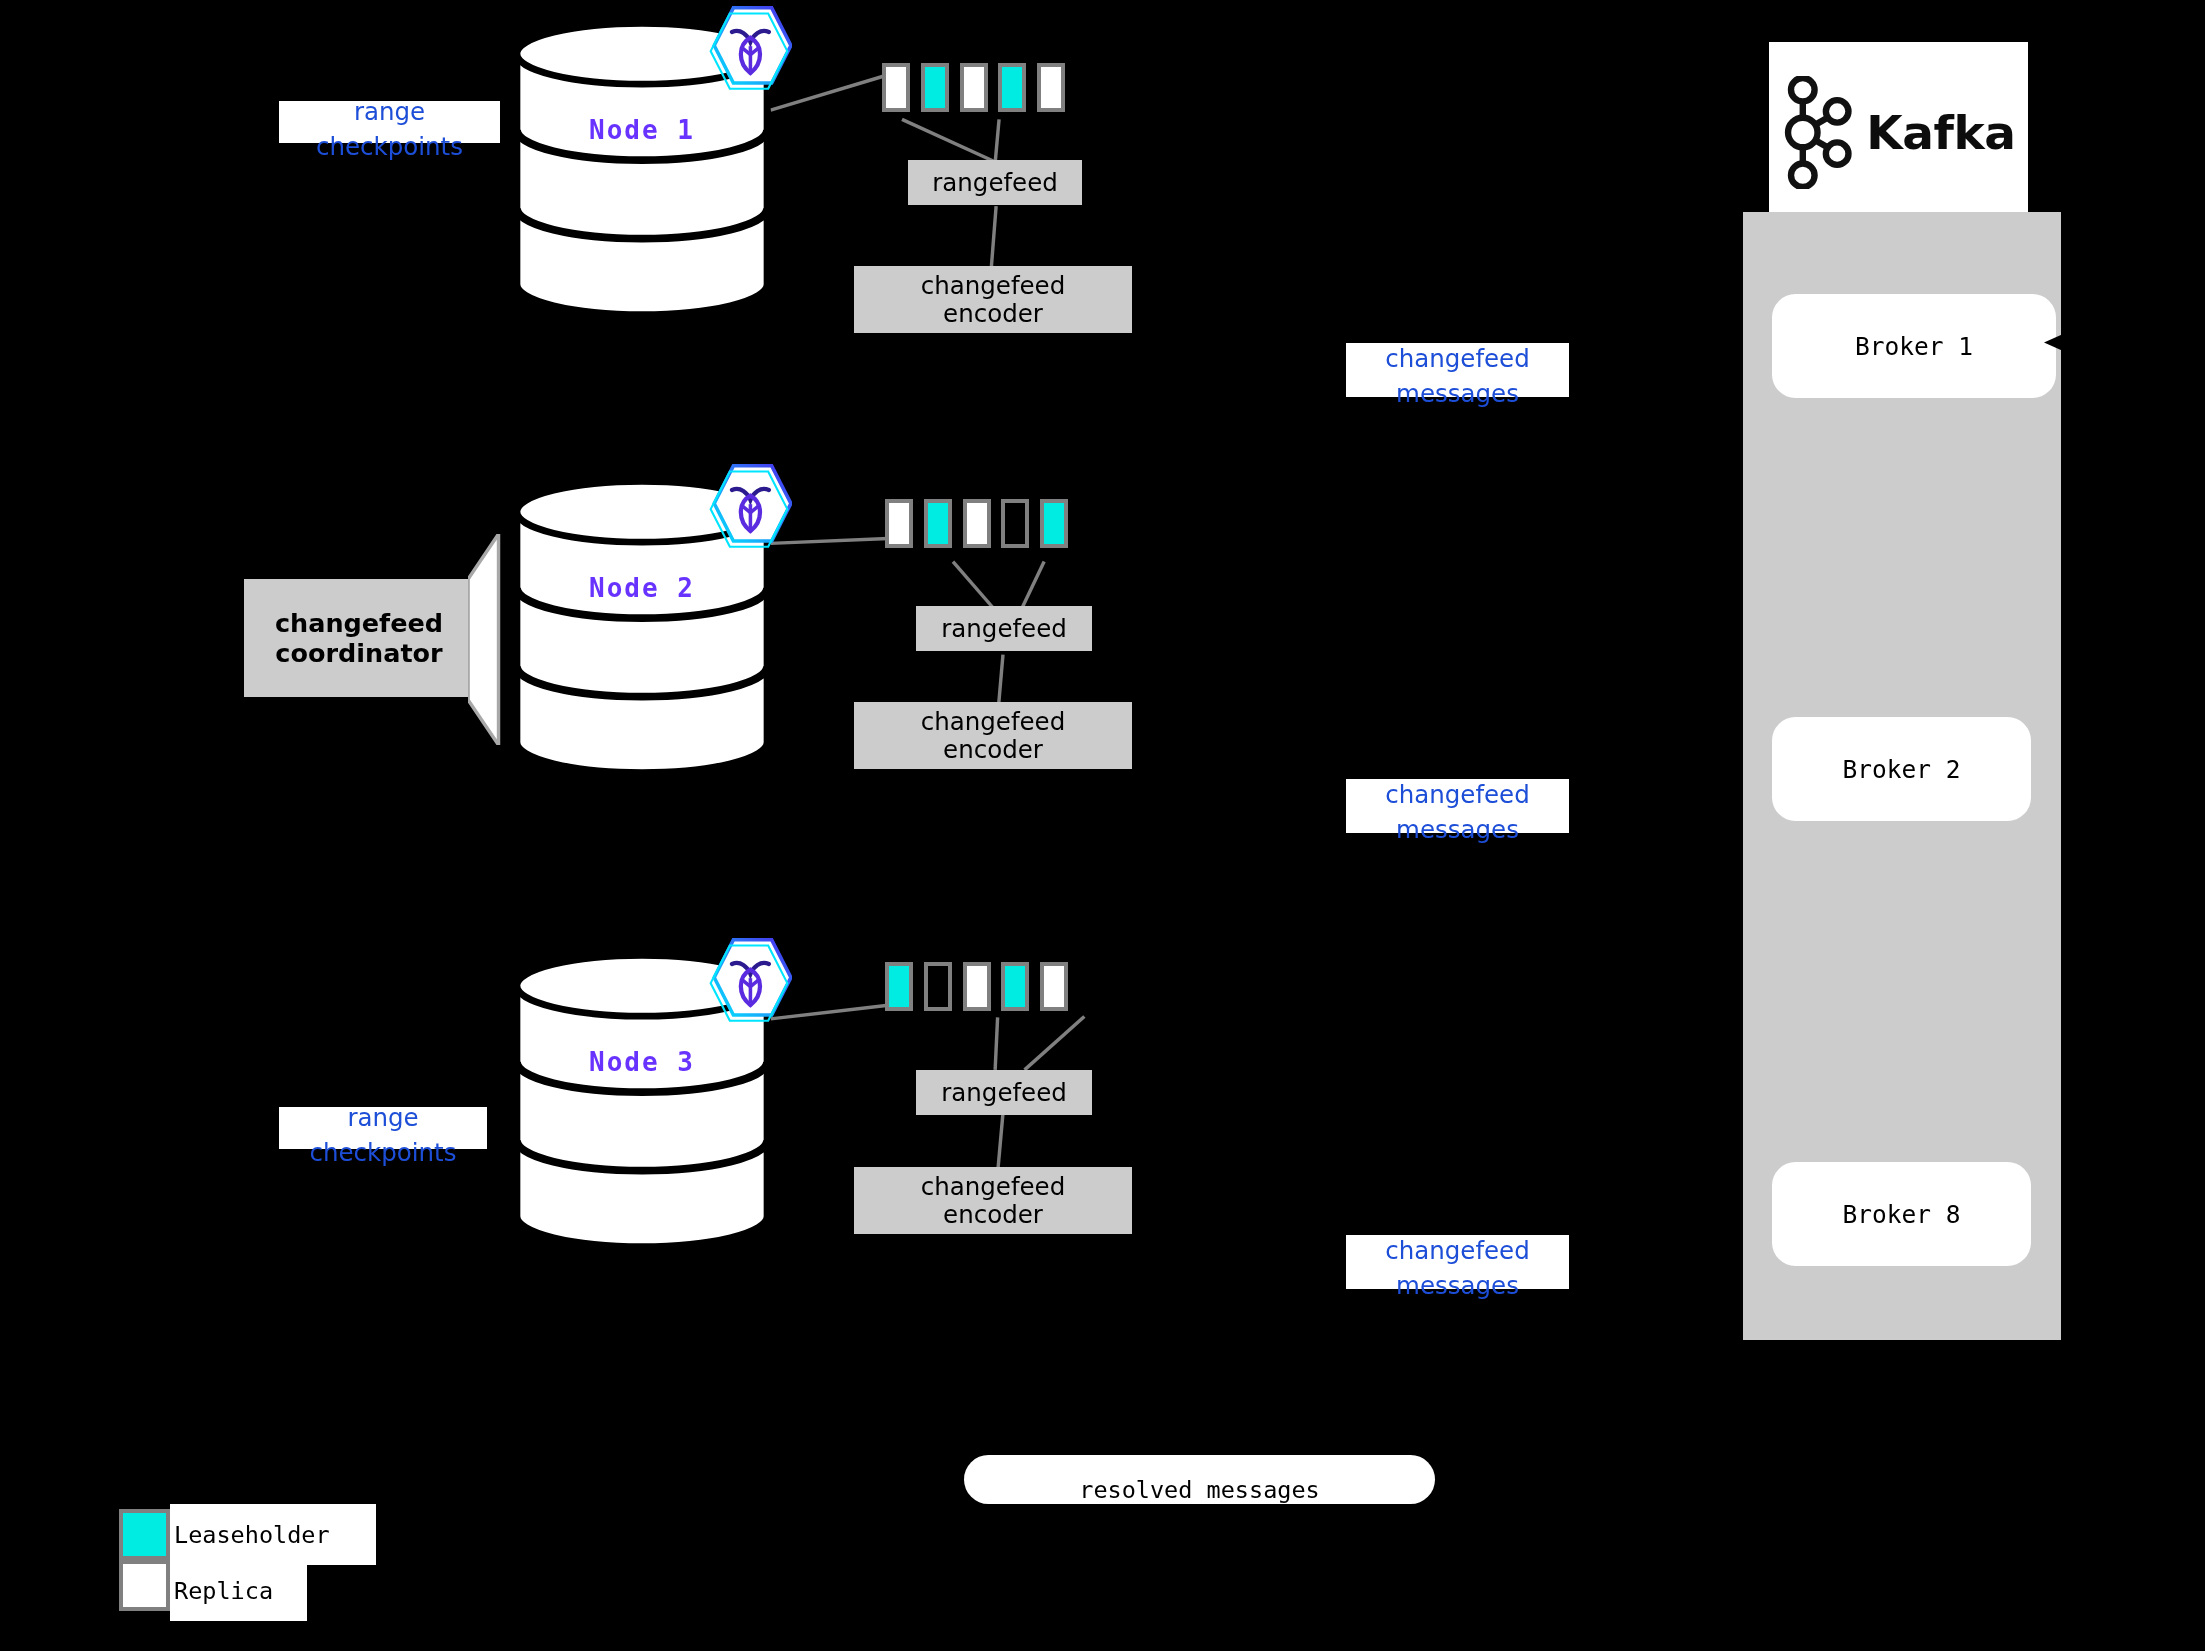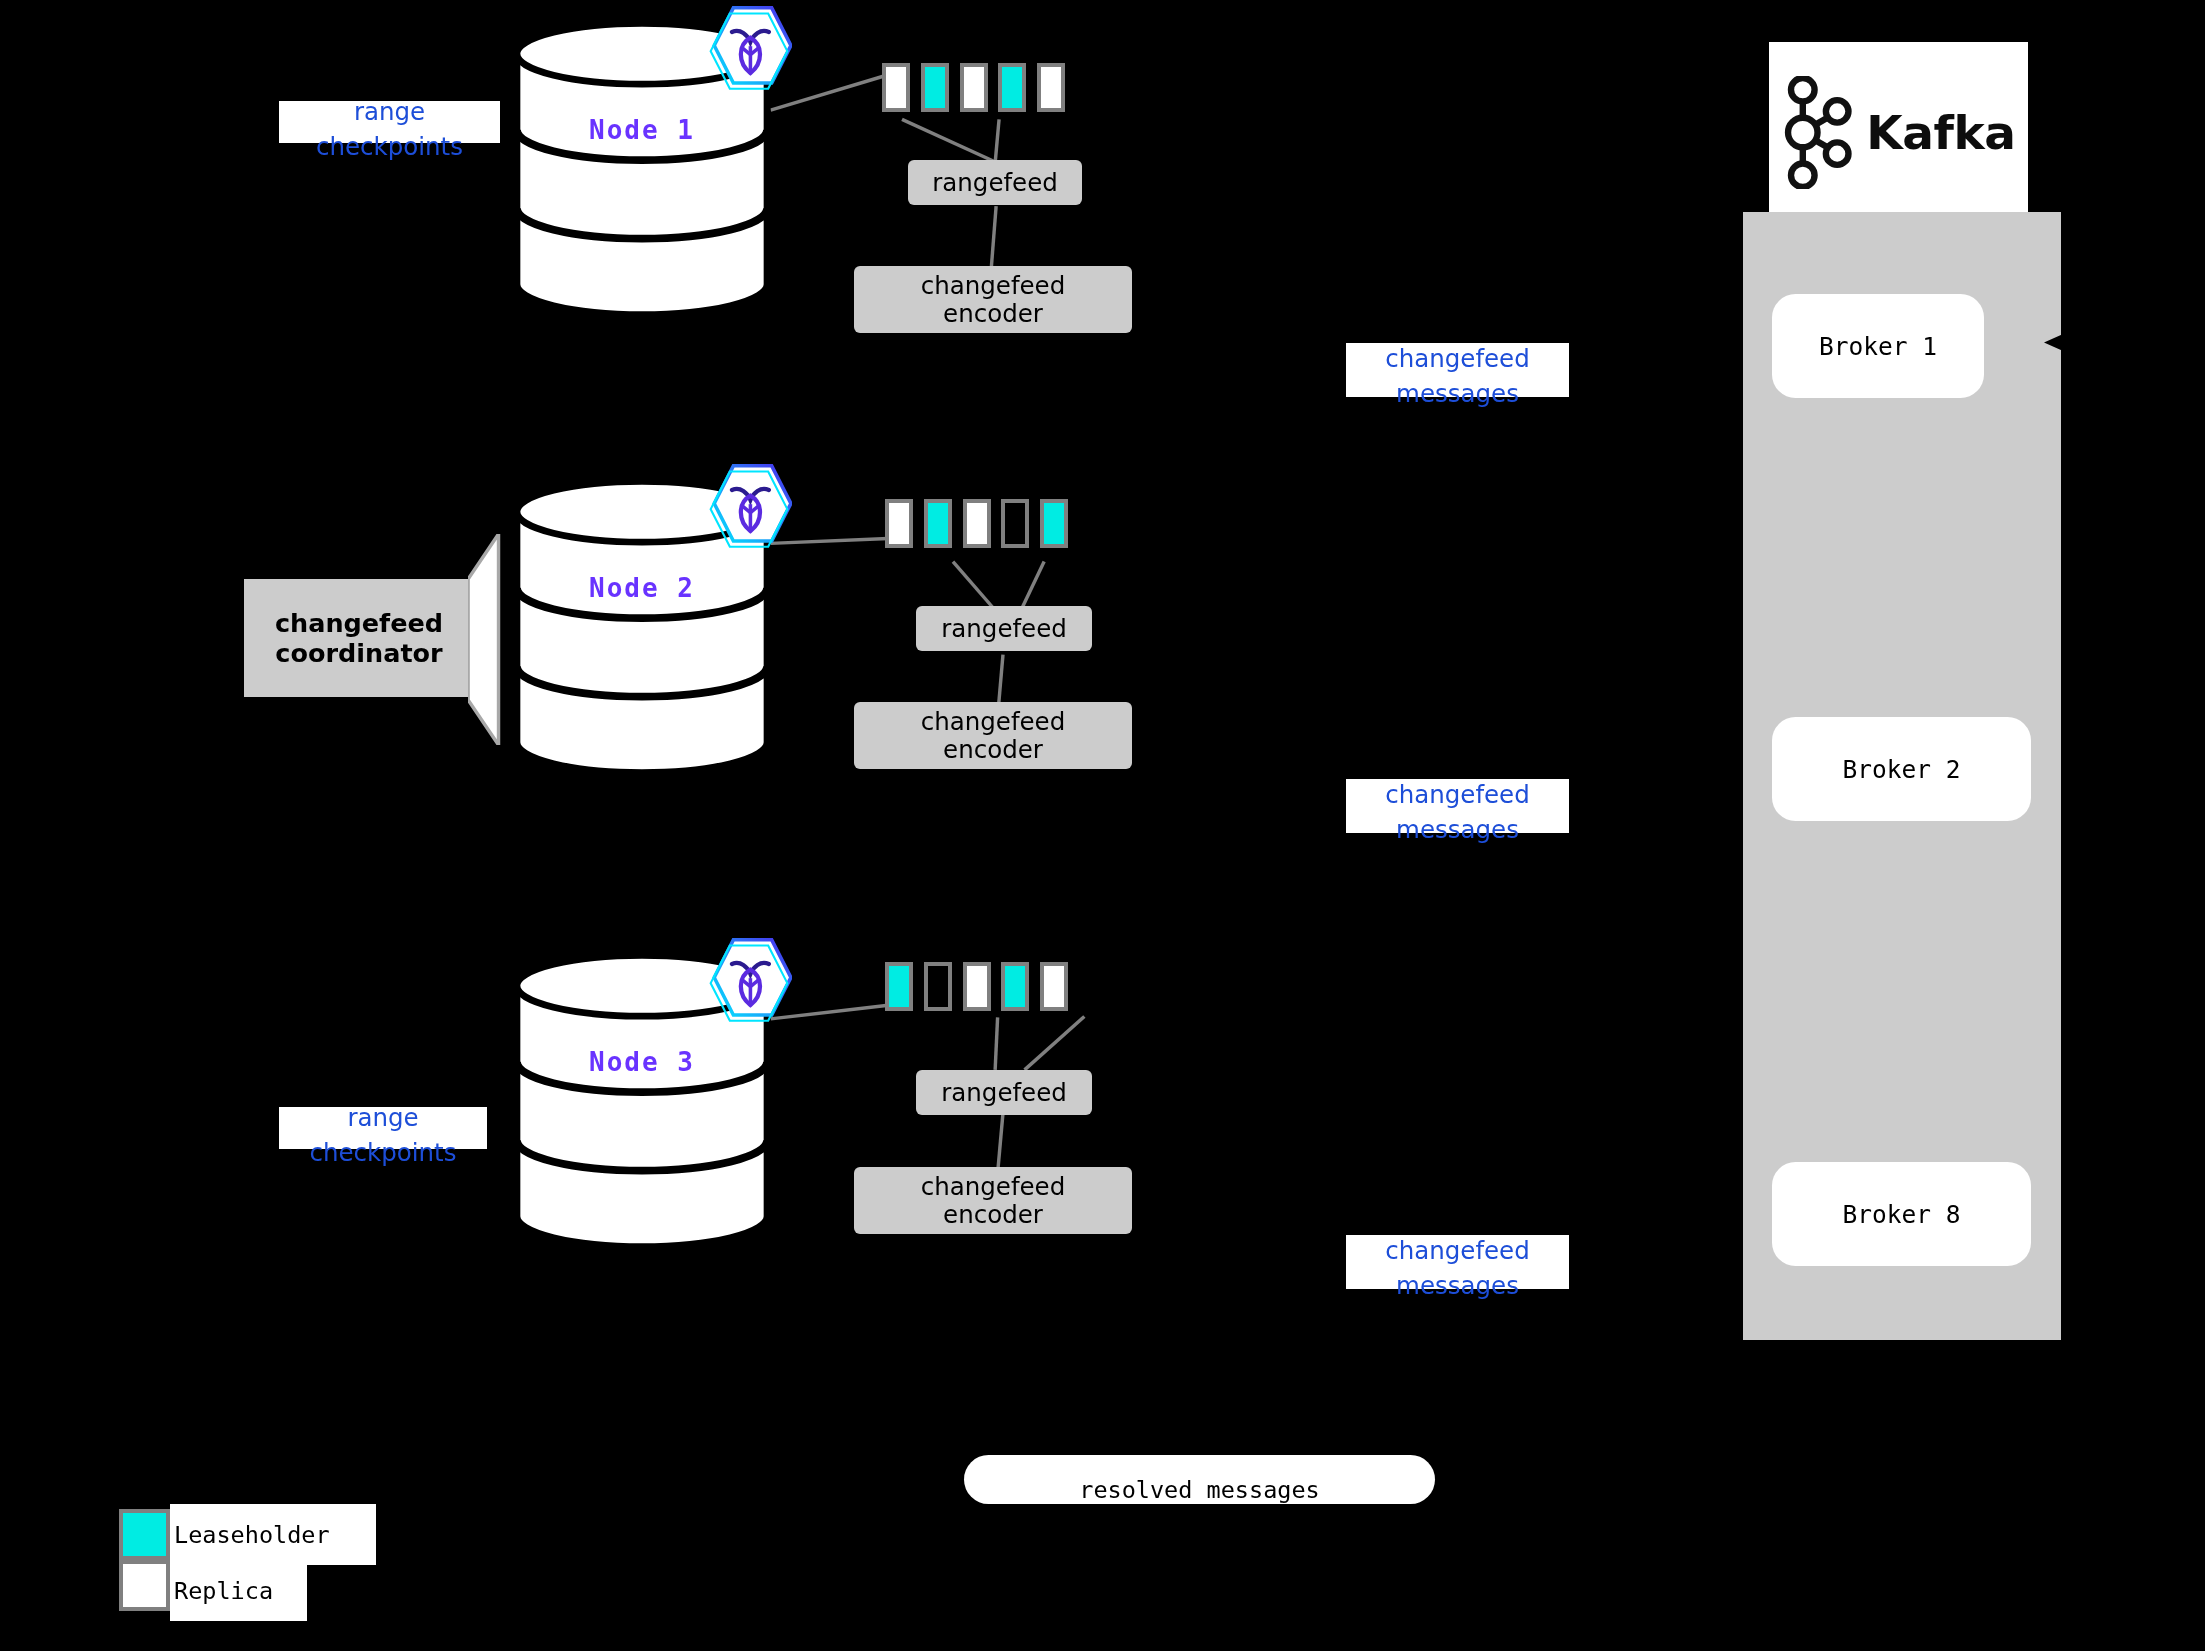--- a/index.html
+++ b/index.html
@@ -27,21 +27,21 @@
   }
   .range-white{background:#ffffff;}
   .range-cyan{background:#00ECE3;}
   .range-empty{background:transparent;}
 
   
   .pbox{
     position:absolute;background:#CCCCCC;color:#000;
     display:flex;align-items:center;justify-content:center;
     text-align:center;line-height:1.12;
-    font-family:"DejaVu Sans", sans-serif;font-size:24.5px;border-radius:6px;
+    font-family:"DejaVu Sans", sans-serif;font-size:24.5px;
   }
 
   
   .wlabel{
     position:absolute;background:#ffffff;color:#1d4ed8;
     font-family:"DejaVu Sans", sans-serif;font-size:24.5px;
     text-align:center;line-height:1.12;
     overflow:visible;
   }
   .wlabel span{
@@ -285,21 +285,21 @@
     <circle cx="112" cy="158" r="23" fill="none" stroke="#111" stroke-width="13"></circle>
     <line x1="42" y1="52" x2="42" y2="85" stroke="#111" stroke-width="13"></line>
     <line x1="42" y1="145" x2="42" y2="178" stroke="#111" stroke-width="13"></line>
     <line x1="66" y1="100" x2="94" y2="84" stroke="#111" stroke-width="13"></line>
     <line x1="66" y1="130" x2="94" y2="146" stroke="#111" stroke-width="13"></line>
   </svg>
   <span class="kafka-word">Kafka</span>
 </div>
 
 <div class="broker-panel" style="left:1743px;top:212px;width:318px;height:1128px;">
-  <div class="broker" style="left:29px;top:82px;width:212px;height:104px;">
+  <div class="broker" style="left:29px;top:82px;width:284px;height:104px;">
     <span>Broker 1</span>
   </div>
   <div class="broker" style="left:29px;top:505px;width:259px;height:104px;">
     <span>Broker 2</span>
   </div>
   <div class="broker" style="left:29px;top:950px;width:259px;height:104px;">
     <span>Broker 8</span>
   </div>
 </div>
 

